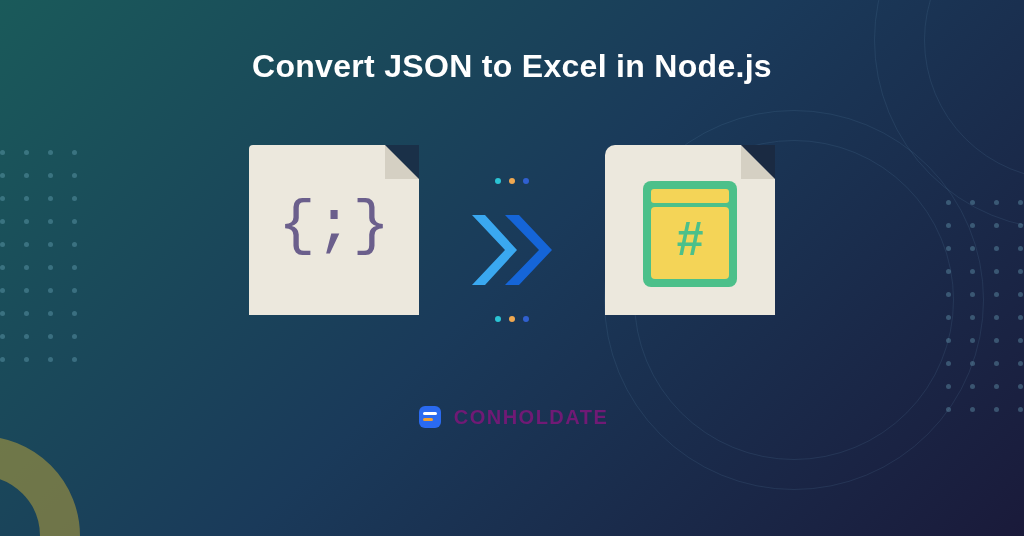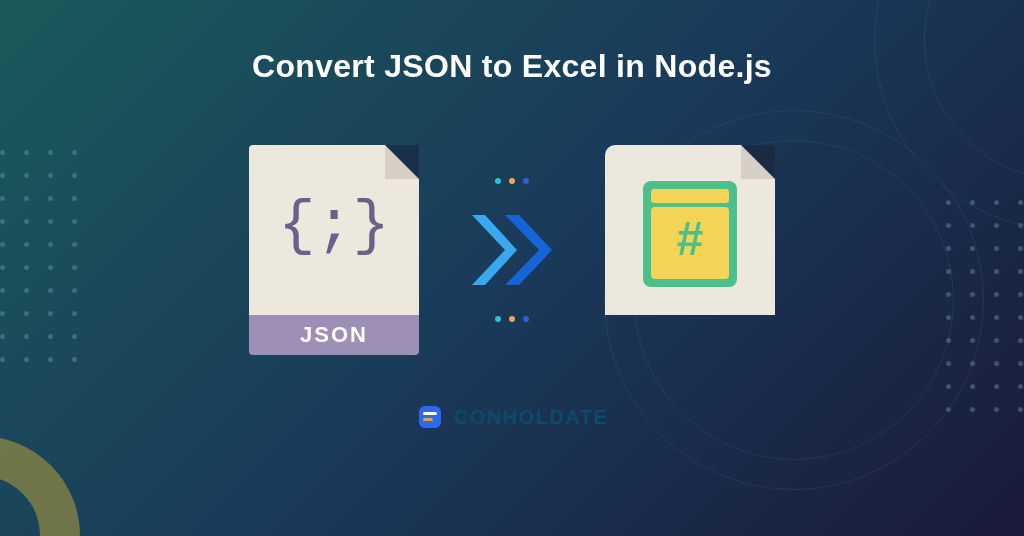--- a/index.html
+++ b/index.html
@@ -179,21 +179,21 @@
       align-items: center;
       justify-content: center;
       gap: 10px;
       margin-top: 48px;
     }
     .brand-icon {
       width: 28px;
       height: 28px;
     }
     .brand-text {
-      color: #0c4a6e;
+      color: #701a75;
       font-size: 20px;
       font-weight: 700;
       letter-spacing: 1.5px;
     }
   </style>
 </head>
 <body>
 
 <div class="circle-deco c1"></div>
 <div class="circle-deco c2"></div>
@@ -288,21 +288,20 @@
 
 <h1 class="title">Convert JSON to Excel in Node.js</h1>
 
 <div class="content">
 
   <div class="json-file">
     <div class="json-body">
       <div class="json-fold"></div>
       <div class="json-braces">{;}</div>
     </div>
-    <div class="json-label">JSON</div>
   </div>
 
   <div class="arrow-group">
     <div class="dots-row">
       <div class="d d1"></div>
         <div class="d d2"></div>
         <div class="d d3"></div>
     </div>
     <div class="double-chevron">
       <svg width="90" height="80" viewBox="0 0 90 80">

